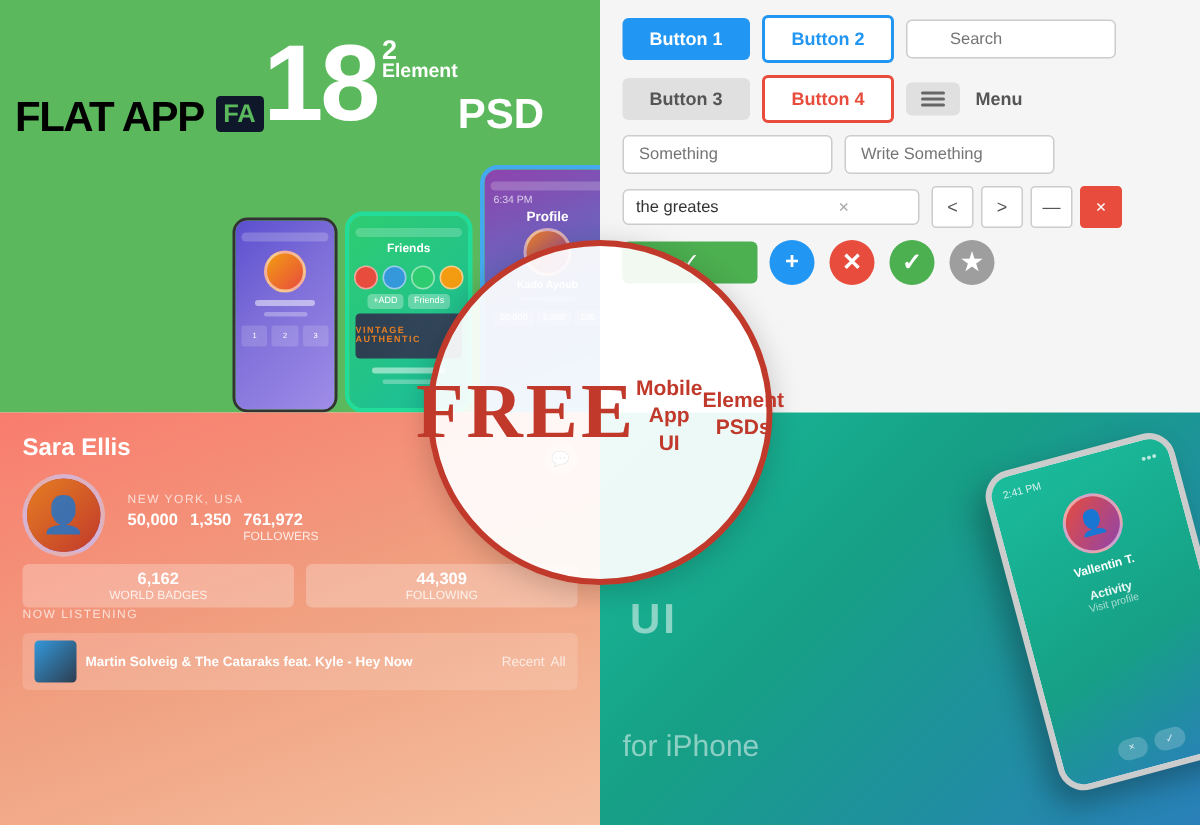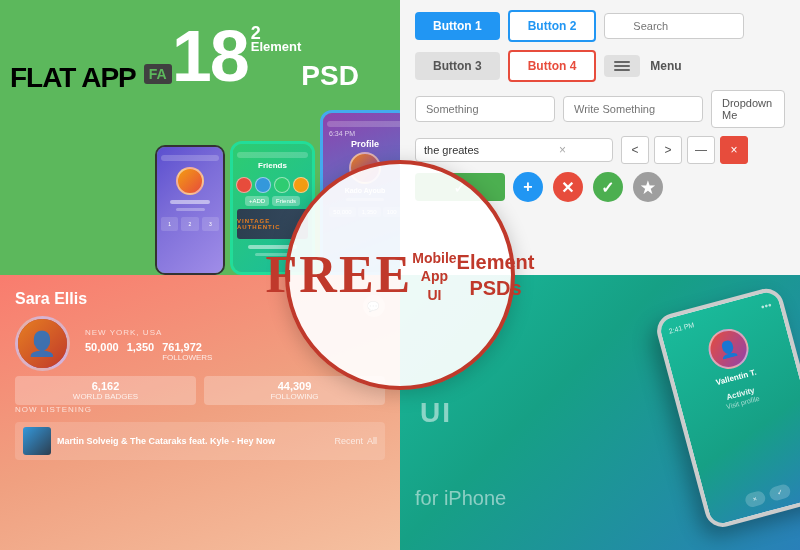--- a/index.html
+++ b/index.html
@@ -27,23 +27,23 @@
     .flat-app-title {
       font-size: 28px;
       font-weight: 900;
       line-height: 1;
       letter-spacing: -1px;
       text-transform: uppercase;
     }
 
     .flat-app-badge {
       display: inline-block;
-      background: #404040;
+      background: #0f172a;
       color: #5cb85c;
-      font-size: 14px;
+      font-size: 17px;
       font-weight: bold;
       padding: 2px 5px;
       border-radius: 3px;
       margin-left: 4px;
     }
 
     .flat-app-number {
       font-size: 72px;
       font-weight: 900;
       line-height: 1;
@@ -555,21 +555,21 @@
     .subtitle-line1 {
       font-size: 14px;
       font-weight: 900;
       color: #c0392b;
       text-align: center;
       line-height: 1.3;
       margin-top: 3px;
     }
 
     .subtitle-line2 {
-      font-size: 20px;
+      font-size: 14px;
       font-weight: 900;
       color: #c0392b;
       text-align: center;
       line-height: 1.3;
     }
 
     .text-block {
       display: flex;
       flex-direction: row;
       align-items: flex-end;
@@ -777,21 +777,20 @@
           <div class="menu-line"></div>
           <div class="menu-line"></div>
         </div>
         <span class="menu-label">Menu</span>
       </div>
     </div>
 
     <div class="ui-row">
       <input class="input-field" type="text" placeholder="Something" style="">
       <input class="input-field" type="text" placeholder="Write Something" style="">
-      <div class="dropdown-field">Dropdown Me</div>
     </div>
 
     <div class="ui-row">
       <div style="display:flex; align-items:center; border:1px solid #ccc; border-radius:4px; background:#fff; padding:4px 8px; width:198px; gap:5px;">
         <input type="text" style="border: none; outline: none; font-size: 11px; color: rgb(51, 51, 51); width: 130px;" value="the greates">
         <span style="color:#aaa; cursor:pointer; font-size:12px;">×</span>
       </div>
       <div class="nav-row">
         <div class="nav-btn">&lt;</div>
         <div class="nav-btn">&gt;</div>

